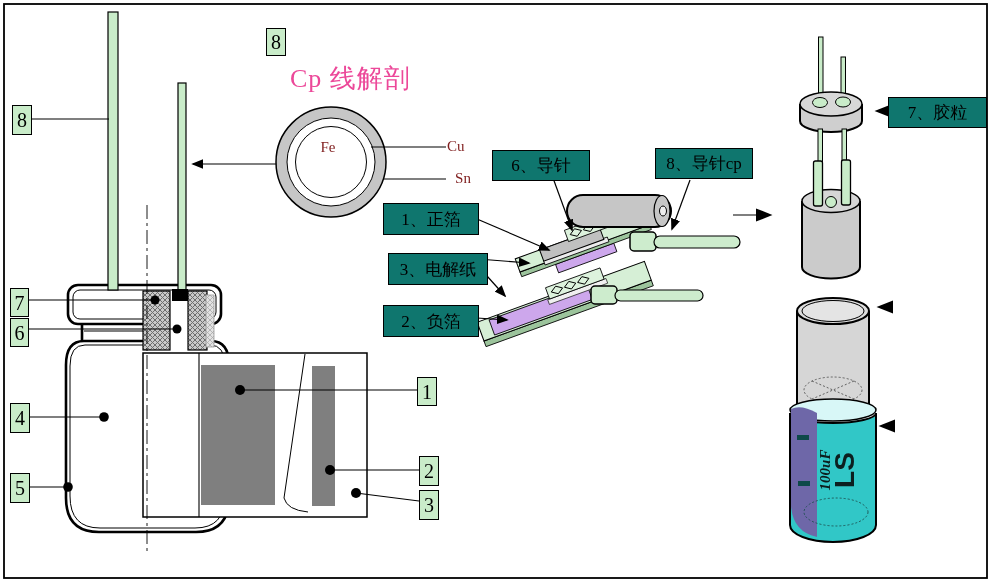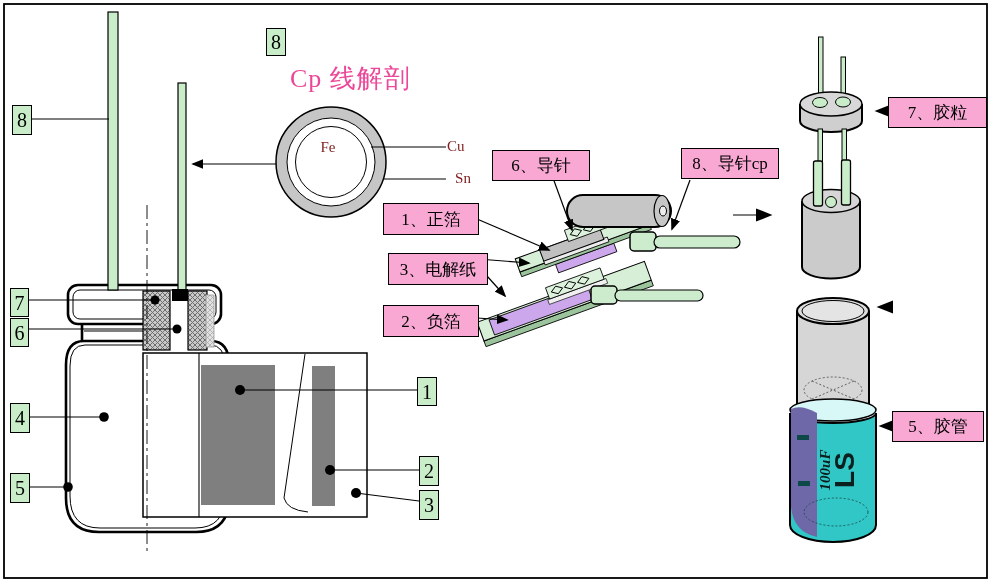--- a/index.html
+++ b/index.html
@@ -2,21 +2,21 @@
 <html><head>
 <meta charset="utf-8">
 <style>
   html,body { margin:0; padding:0; background:#fff; }
   .canvas { position:relative; width:991px; height:582px; background:#fff; overflow:hidden;
             font-family:"Liberation Serif","DejaVu Serif",serif; }
   .canvas svg { position:absolute; left:0; top:0; }
   .tag { position:absolute; background:#c9ecc9; border:1.4px solid #000;
          display:flex; align-items:center; justify-content:center;
          font-size:20px; line-height:1; color:#000; }
-  .co  { position:absolute; background:#f9a8d4; border:1.6px solid #000;
+  .co  { position:absolute; background:#0f766e; border:1.6px solid #000;
          display:flex; align-items:center; justify-content:center;
          font-size:17px; line-height:1; color:#000; white-space:nowrap; }
   .lbl { position:absolute; font-size:15px; color:#7f1d1d; text-align:center; }
   .title-badge { position:absolute; left:266px; top:28px; width:18px; height:26px;
          background:#c9ecc9; border:1.2px solid #000; display:flex; align-items:center;
          justify-content:center; font-size:20px; }
   .title-text { position:absolute; left:290px; top:25px; font-size:26px; letter-spacing:1px; color:#ec4899;margin-top:36px; }
   .rot { transform:rotate(-90deg); display:flex; align-items:center; justify-content:center; }
   .cap-uf { position:absolute; left:788px; top:460px; width:74px; height:20px;
             font-style:italic; font-weight:bold; font-size:15px; color:#0c1f1f; }
@@ -192,23 +192,22 @@
 <div class="title-text">Cp 线解剖</div>
 
 <div class="lbl" style="left:313px; top:139px; width:30px;">Fe</div>
 <div class="lbl" style="left:447px; top:138px; width:32px; text-align:left;">Cu</div>
 <div class="lbl" style="left:447px; top:170px; width:32px; text-align:center;">Sn</div>
 
 <div class="co" style="left:383px; top:203px; width:94px; height:30px;">1、正箔</div>
 <div class="co" style="left:388px; top:253px; width:98px; height:30px;">3、电解纸</div>
 <div class="co" style="left:383px; top:305px; width:94px; height:30px;">2、负箔</div>
 <div class="co" style="left:492px; top:150px; width:96px; height:29px;">6、导针</div>
-<div class="co" style="left:655px; top:148px; width:96px; height:29px;margin-left:26px;">8、导针cp</div>
+<div class="co" style="left:655px; top:148px; width:96px; height:29px;">8、导针cp</div>
 <div class="co" style="left:888px; top:97px; width:97px; height:29px;">7、胶粒</div>
-<div class="co" style="left:892px; top:411px; width:90px; height:29px;">5、胶管</div>
 
 <div class="tag" style="left:12px; top:105px; width:18px; height:28px;">8</div>
 <div class="tag" style="left:10px; top:288px; width:17px; height:27px;">7</div>
 <div class="tag" style="left:10px; top:318px; width:17px; height:27px;">6</div>
 <div class="tag" style="left:10px; top:403px; width:18px; height:28px;">4</div>
 <div class="tag" style="left:10px; top:473px; width:18px; height:28px;">5</div>
 <div class="tag" style="left:417px; top:377px; width:18px; height:27px;">1</div>
 <div class="tag" style="left:419px; top:456px; width:18px; height:28px;">2</div>
 <div class="tag" style="left:419px; top:490px; width:18px; height:28px;">3</div>
 

